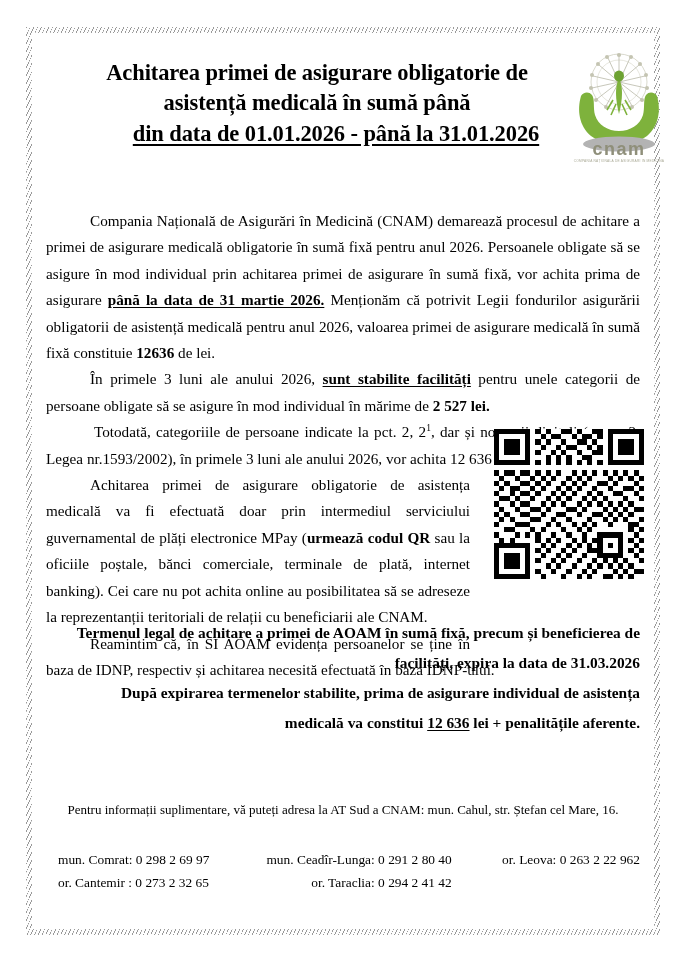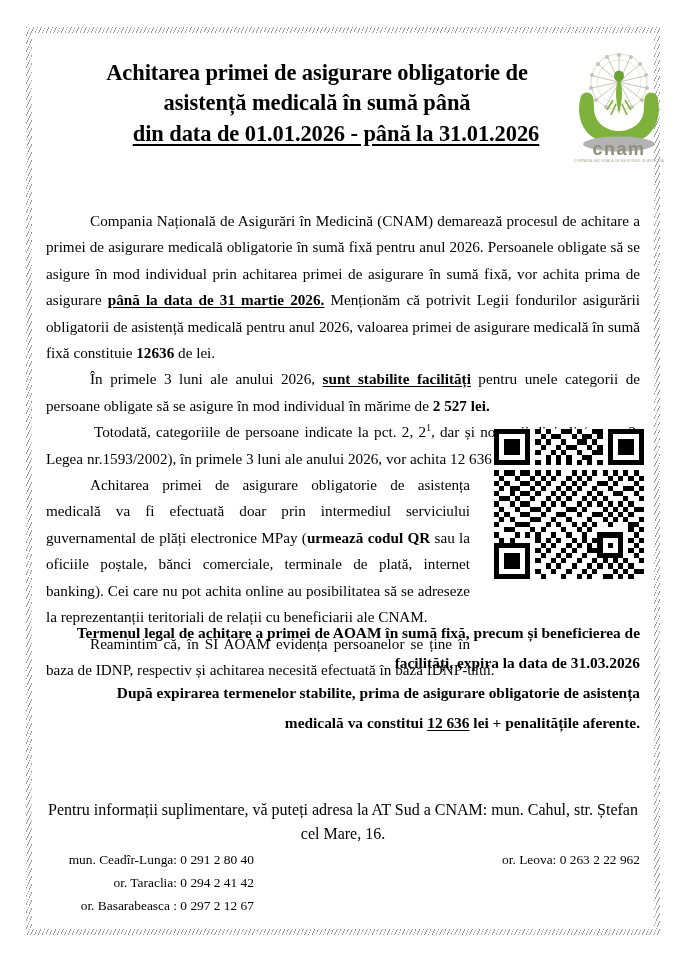--- a/index.html
+++ b/index.html
@@ -149,21 +149,21 @@
     line-height: 30px;
   }
   .attention-body .blk { display: block; text-align: right; }
 
   
   .footer {
     position: absolute;
     left: 40px;
     top: 798px;
     width: 606px;
-    font-size: 16px;
+    font-size: 13px;
     line-height: 24px;
     text-align: center;
   }
   .footer-line { display: block; }
 
   .phones {
     position: absolute;
     left: 40px;
     top: 848px;
     width: 606px;
@@ -552,35 +552,38 @@
           <rect x="24" y="28" width="1" height="1"></rect>
           <rect x="26" y="28" width="1" height="1"></rect>
       </g>
     </svg>
   </div>
 
   <div class="attention">
     <div class="attention-body">
       <span class="blk">Termenul legal de achitare a primei de AOAM în sumă fixă, precum și beneficierea de</span>
       <span class="blk">facilități, expira la data de 31.03.2026</span>
-      <span class="blk">După expirarea termenelor stabilite, prima de asigurare obligatorie de asistența</span>
+      <span class="blk">După expirarea termenelor stabilite, prima de asigurare individual de asistența</span>
       <span class="blk"><span>medicală va constitui </span><span class="u">12 636</span><span> lei + penalitățile aferente.</span></span>
     </div>
   </div>
 
   <div class="footer">
     <span class="footer-line">Pentru informații suplimentare, vă puteți adresa la AT Sud a CNAM: mun. Cahul, str. Ștefan cel Mare, 16.</span>
   </div>
 
   <div class="phones">
     <div class="phone-cols">
+      <div class="phone-col c1">
+        <span class="phone-item">mun. Comrat: 0 298 2 69 97</span>
+        <span class="phone-item">or. Cantemir : 0 273 2 32 65</span>
+      </div>
       <div class="phone-col c2">
         <span class="phone-item">mun. Ceadîr-Lunga: 0 291 2 80 40</span>
         <span class="phone-item">or. Taraclia: 0 294 2 41 42</span>
-        <span class="phone-item">or. Basarabeasca : 0 297 2 12 67</span>
       </div>
       <div class="phone-col c3">
         <span class="phone-item">or. Leova: 0 263 2 22 962</span>
       </div>
     </div>
   </div>
 
 </div>
 
 </body></html>

